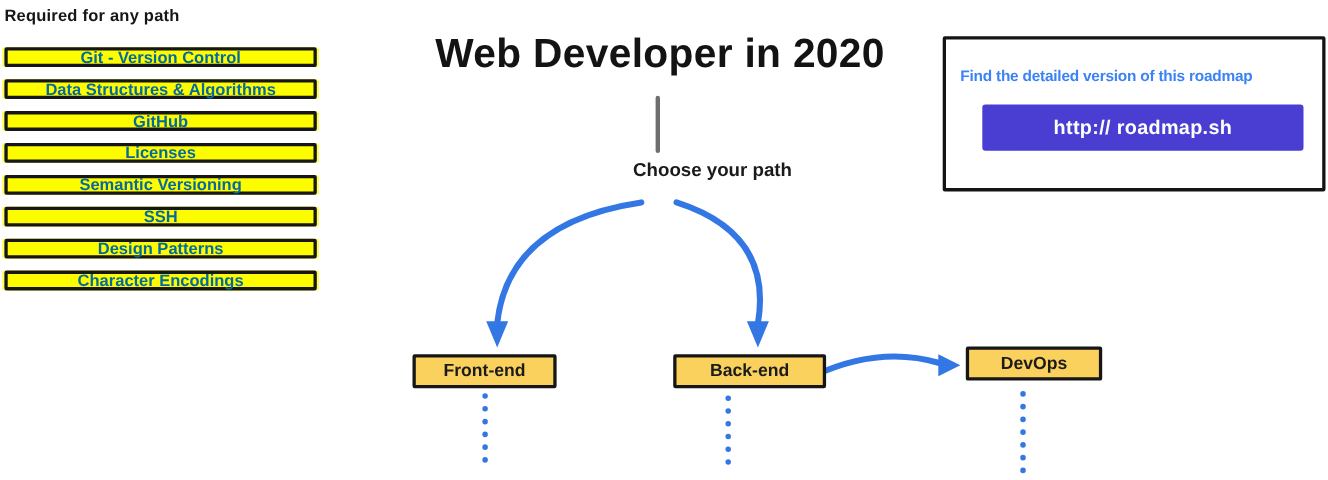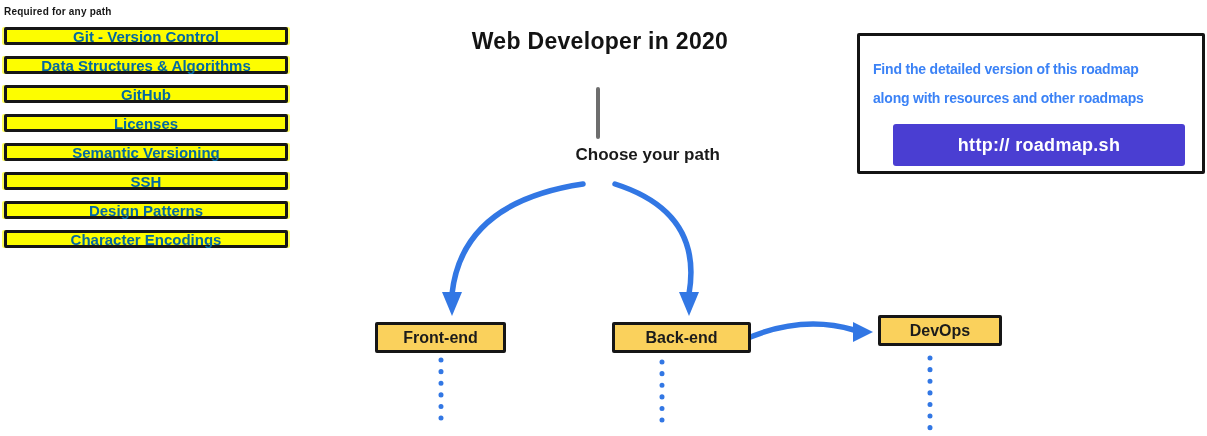--- a/index.html
+++ b/index.html
@@ -14,38 +14,38 @@
     width: 1207px; height: 436px;
     background: #ffffff;
     overflow: hidden;
   }
 
   
   .required {
     position: absolute; left: 4px; top: 6px; width: 285px;
   }
   .required h2 {
-    font-size: 10px; font-weight: bold; color: #161616;
-    margin-bottom: 10px; letter-spacing: 0.2px;
+    font-size: 15px; font-weight: bold; color: #161616;
+    margin-bottom: 20px; letter-spacing: 0.2px;
   }
   .topic-box {
     width: 284px; height: 18px; margin-bottom: 11px;
     background: var(--highlight_yellow);
     border: 3px solid var(--ink);
     border-radius: 2px;
     box-shadow: 2px 0 0 rgba(253,253,0,0.65), -2px 0 0 rgba(253,253,0,0.65);
     display: flex; align-items: center; justify-content: center;
     font-size: 15px; font-weight: bold; color: #0369a1;
     cursor: pointer; white-space: nowrap;
   }
 
   
   .title {
     position: absolute; left: 380px; top: 28px; width: 440px;
-    text-align: center; font-size: 23px; font-weight: bold;
+    text-align: center; font-size: 37px; font-weight: bold;
     color: #131313; letter-spacing: 0.3px; white-space: nowrap;
   }
   .choose {
     position: absolute; left: 480px; top: 145px; width: 240px;
     text-align: right; font-size: 17px; font-weight: bold; color: #1a1a1a;
   }
 
   
   .overlay {
     position: absolute; inset: 0; width: 1207px; height: 436px;
@@ -127,17 +127,16 @@
   </svg>
 
   <div class="choose">Choose your path</div>
 
   <div class="node front">Front-end</div>
   <div class="node back">Back-end</div>
   <div class="node devops">DevOps</div>
 
   <aside class="info">
     <p>Find the detailed version of this roadmap</p>
-    <p>along with resources and other roadmaps</p>
     <a class="brand-btn">http:// roadmap.sh</a>
   </aside>
 
 </div>
 
 </body></html>

